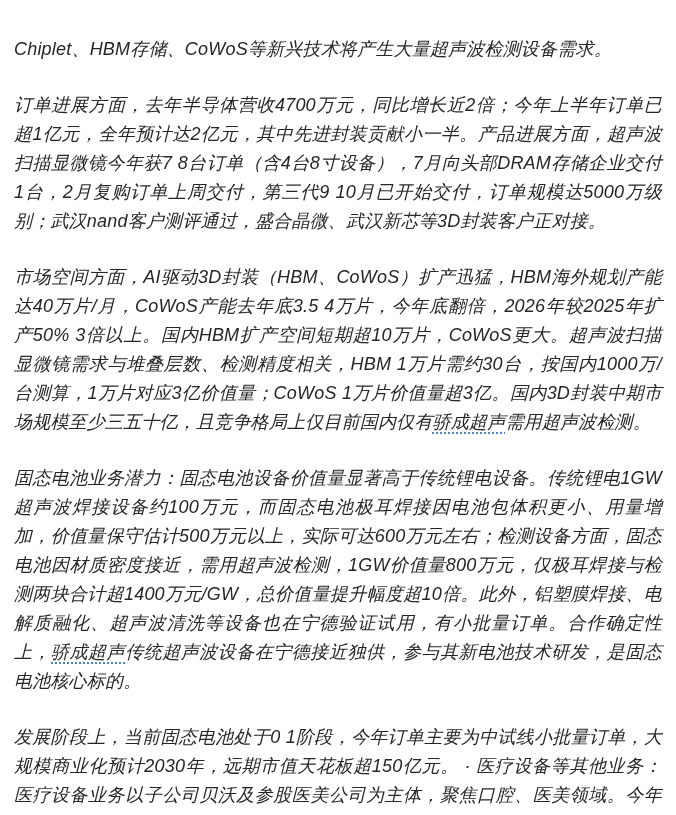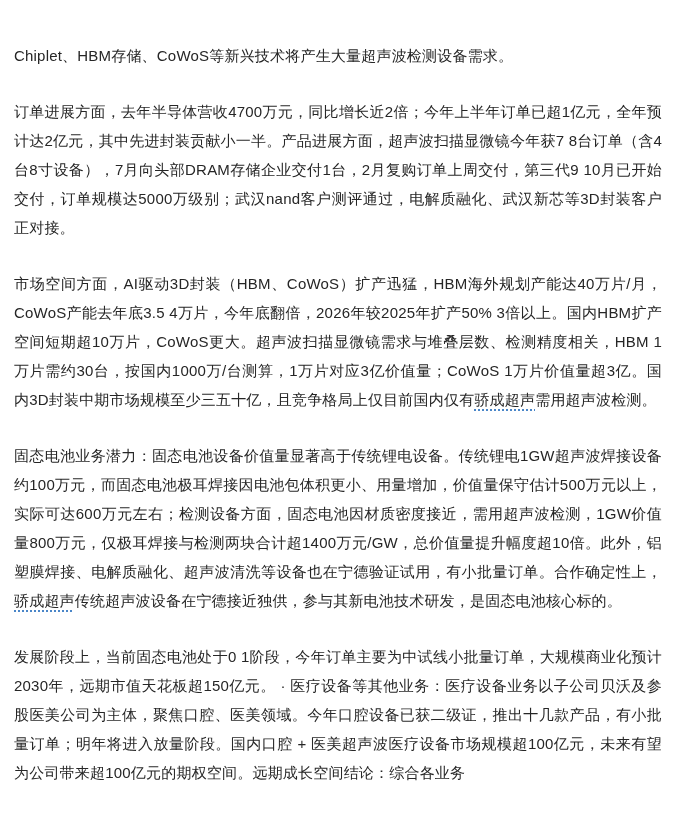--- a/index.html
+++ b/index.html
@@ -10,39 +10,40 @@
   body {
     height: 815px;
     overflow: hidden;
     font-family: "Liberation Sans", "DejaVu Sans", sans-serif;
   }
   .article {
     width: 676px;
     padding: 24px 14px 0 14px;
   }
   .paragraph {
-    font-size: 15px;
+    font-size: 18px;
     line-height: 29px;
     color: var(--text-color, #262626);
     text-align: justify;
     letter-spacing: 0.2px;
-    margin: 17px 0 27px 0;
+    margin: 11px 0 27px 0;
+    font-style: italic;
   }
   .paragraph:last-child { margin-bottom: 0; }
   .entity {
     text-decoration: underline;
     text-decoration-style: dotted;
     text-decoration-color: var(--entity-underline-color, #4a86c8);
     text-decoration-thickness: 1.5px;
     text-underline-offset: 4px;
     cursor: pointer;
   }
 </style>
 </head>
 <body>
 
 <div class="article" id="article">
     <p class="paragraph"><span>Chiplet、HBM存储、CoWoS等新兴技术将产生大量超声波检测设备需求。</span></p>
-    <p class="paragraph"><span>订单进展方面，去年半导体营收4700万元，同比增长近2倍；今年上半年订单已超1亿元，全年预计达2亿元，其中先进封装贡献小一半。产品进展方面，超声波扫描显微镜今年获7 8台订单（含4台8寸设备），7月向头部DRAM存储企业交付1台，2月复购订单上周交付，第三代9 10月已开始交付，订单规模达5000万级别；武汉nand客户测评通过，电解质融化、武汉新芯等3D封装客户正对接。</span></p>
+    <p class="paragraph"><span>订单进展方面，去年半导体营收4700万元，同比增长近2倍；今年上半年订单已超1亿元，全年预计达2亿元，其中先进封装贡献小一半。产品进展方面，超声波扫描显微镜今年获7 8台订单（含4台8寸设备），7月向头部DRAM存储企业交付1台，2月复购订单上周交付，第三代9 10月已开始交付，订单规模达5000万级别；武汉nand客户测评通过，盛合晶微、武汉新芯等3D封装客户正对接。</span></p>
     <p class="paragraph"><span>市场空间方面，AI驱动3D封装（HBM、CoWoS）扩产迅猛，HBM海外规划产能达40万片/月，CoWoS产能去年底3.5 4万片，今年底翻倍，2026年较2025年扩产50% 3倍以上。国内HBM扩产空间短期超10万片，CoWoS更大。超声波扫描显微镜需求与堆叠层数、检测精度相关，HBM 1万片需约30台，按国内1000万/台测算，1万片对应3亿价值量；CoWoS 1万片价值量超3亿。国内3D封装中期市场规模至少三五十亿，且竞争格局上仅目前国内仅有</span><span class="entity">骄成超声</span><span>需用超声波检测。</span></p>
     <p class="paragraph"><span>固态电池业务潜力：固态电池设备价值量显著高于传统锂电设备。传统锂电1GW超声波焊接设备约100万元，而固态电池极耳焊接因电池包体积更小、用量增加，价值量保守估计500万元以上，实际可达600万元左右；检测设备方面，固态电池因材质密度接近，需用超声波检测，1GW价值量800万元，仅极耳焊接与检测两块合计超1400万元/GW，总价值量提升幅度超10倍。此外，铝塑膜焊接、电解质融化、超声波清洗等设备也在宁德验证试用，有小批量订单。合作确定性上，</span><span class="entity">骄成超声</span><span>传统超声波设备在宁德接近独供，参与其新电池技术研发，是固态电池核心标的。</span></p>
     <p class="paragraph"><span>发展阶段上，当前固态电池处于0 1阶段，今年订单主要为中试线小批量订单，大规模商业化预计2030年，远期市值天花板超150亿元。 · 医疗设备等其他业务：医疗设备业务以子公司贝沃及参股医美公司为主体，聚焦口腔、医美领域。今年口腔设备已获二级证，推出十几款产品，有小批量订单；明年将进入放量阶段。国内口腔 + 医美超声波医疗设备市场规模超100亿元，未来有望为公司带来超100亿元的期权空间。远期成长空间结论：综合各业务</span></p>
   </div>
 
 </body></html>

